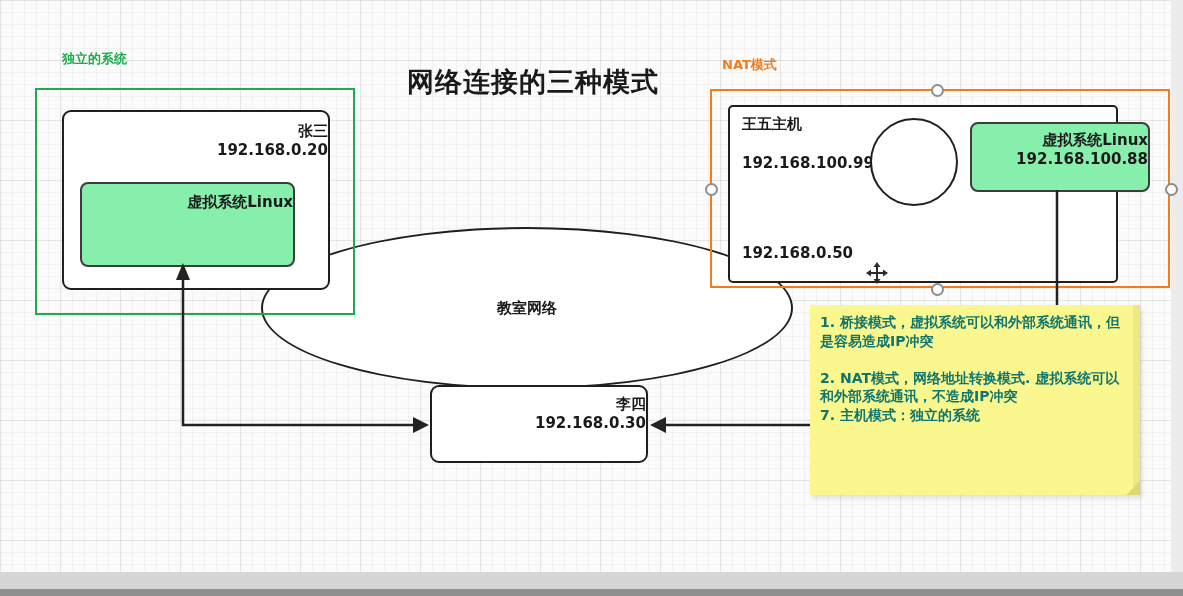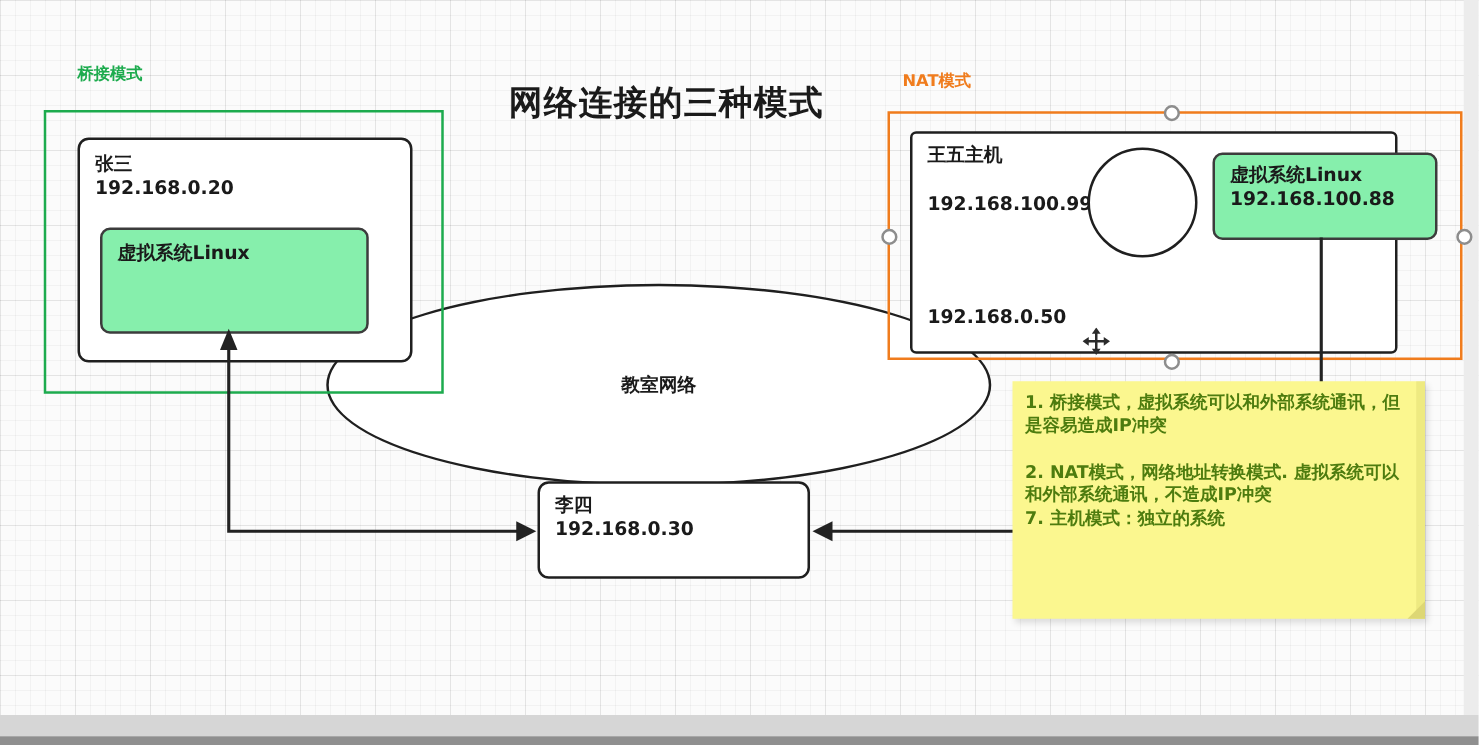--- a/index.html
+++ b/index.html
@@ -26,20 +26,21 @@
     font-size:27px;font-weight:bold;letter-spacing:1px;
   }
   
   .mode-label{font-size:13px;font-weight:bold;}
   .mode-label.bridge{left:62px;top:50px;}
   .mode-label.nat{left:722px;top:56px;}
   
   .node{
     background:#fff;border:2px solid #1f1f1f;border-radius:9px;
     box-sizing:border-box;
+    text-align:right;
   }
   .node-title{font-size:15px;font-weight:bold;line-height:1.25;}
   .node-ip{font-size:15px;font-weight:bold;line-height:1.25;}
   .zhangsan{left:62px;top:110px;width:268px;height:180px;padding:10px 0 0 12px;}
   .vm{
     background:#86efac;border:2px solid #3c3c3c;border-radius:8px;
     box-sizing:border-box;padding:9px 0 0 12px;
   }
   .vm-bridge{left:16px;top:70px;width:215px;height:85px;}
   .lisi{left:430px;top:385px;width:218px;height:78px;padding:8px 0 0 12px;}
@@ -76,21 +77,21 @@
     background:#fbf78f;
     box-shadow:inset -7px 0 0 rgba(150,140,30,0.12), 2px 3px 5px rgba(0,0,0,0.12);
     box-sizing:border-box;padding:8px 10px 6px 10px;
   }
   .note::after{
     content:"";position:absolute;right:0;bottom:0;
     border-style:solid;border-width:0 0 14px 14px;
     border-color:transparent transparent #ddd775 transparent;
   }
   .note p{
-    margin:0;font-size:14px;font-weight:bold;line-height:1.34;color:#4d7c0f;
+    margin:0;font-size:14px;font-weight:bold;line-height:1.34;color:#0f766e;
   }
   .note p.gap{margin-top:18px;}
   
   .bottom-band{left:0;top:572px;width:1183px;height:17px;background:#d6d6d6;z-index:50;}
   .bottom-bar{left:0;top:589px;width:1183px;height:7px;background:#8f8f8f;z-index:50;}
   .right-strip{left:1171px;top:0;width:12px;height:572px;background:#ececec;z-index:5;}
 </style>
 </head>
 <body>
 
@@ -158,21 +159,21 @@
       </g>
     </svg>
 
     <div class="abs note">
       <p>1. 桥接模式，虚拟系统可以和外部系统通讯，但是容易造成IP冲突</p>
       <p class="gap">2. NAT模式，网络地址转换模式. 虚拟系统可以和外部系统通讯，不造成IP冲突</p>
       <p>7. 主机模式：独立的系统</p>
     </div>
 
     <div class="abs title">网络连接的三种模式</div>
-    <div class="abs mode-label bridge" style="color:#1dab4e;">桥接模式</div>
+    <div class="abs mode-label bridge" style="color:#1dab4e;">独立的系统</div>
     <div class="abs mode-label nat" style="color:#f07c1d;">NAT模式</div>
 
     <div class="abs right-strip"></div>
   </div>
 
   <div class="abs bottom-band"></div>
   <div class="abs bottom-bar"></div>
 </div>
 
 </body></html>

